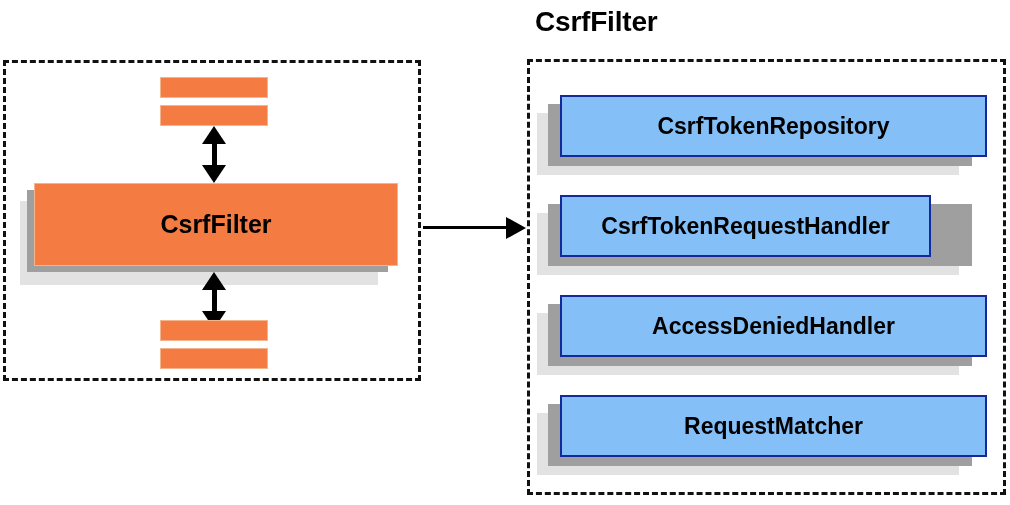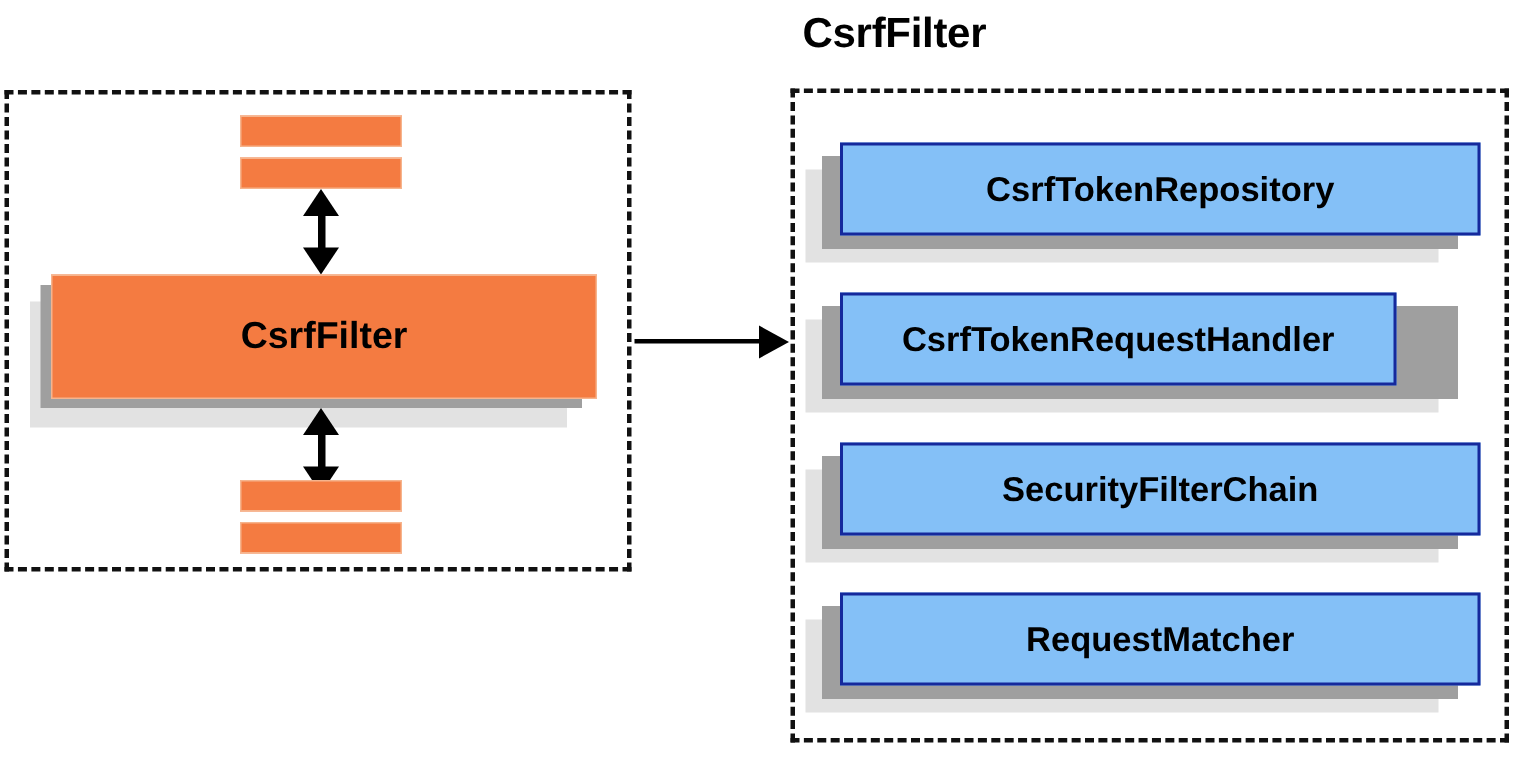--- a/index.html
+++ b/index.html
@@ -178,21 +178,21 @@
 
   <div class="node node-blue">
     <div class="shadow-light" style="left:537px; top:213px; width:422px; height:62px;"></div>
     <div class="shadow-dark" style="left:548px; top:204px; width:424px; height:62px;"></div>
     <div class="face" style="left:560px; top:195px; width:371px; height:62px;">CsrfTokenRequestHandler</div>
   </div>
 
   <div class="node node-blue">
     <div class="shadow-light" style="left:537px; top:313px; width:422px; height:62px;"></div>
     <div class="shadow-dark" style="left:548px; top:304px; width:424px; height:62px;"></div>
-    <div class="face" style="left:560px; top:295px; width:427px; height:62px;">SecurityFilterChain</div>
+    <div class="face" style="left:560px; top:295px; width:427px; height:62px;">AccessDeniedHandler</div>
   </div>
 
   <div class="node node-blue">
     <div class="shadow-light" style="left:537px; top:413px; width:422px; height:62px;"></div>
     <div class="shadow-dark" style="left:548px; top:404px; width:424px; height:62px;"></div>
     <div class="face" style="left:560px; top:395px; width:427px; height:62px;">RequestMatcher</div>
   </div>
 
 </div>
 

